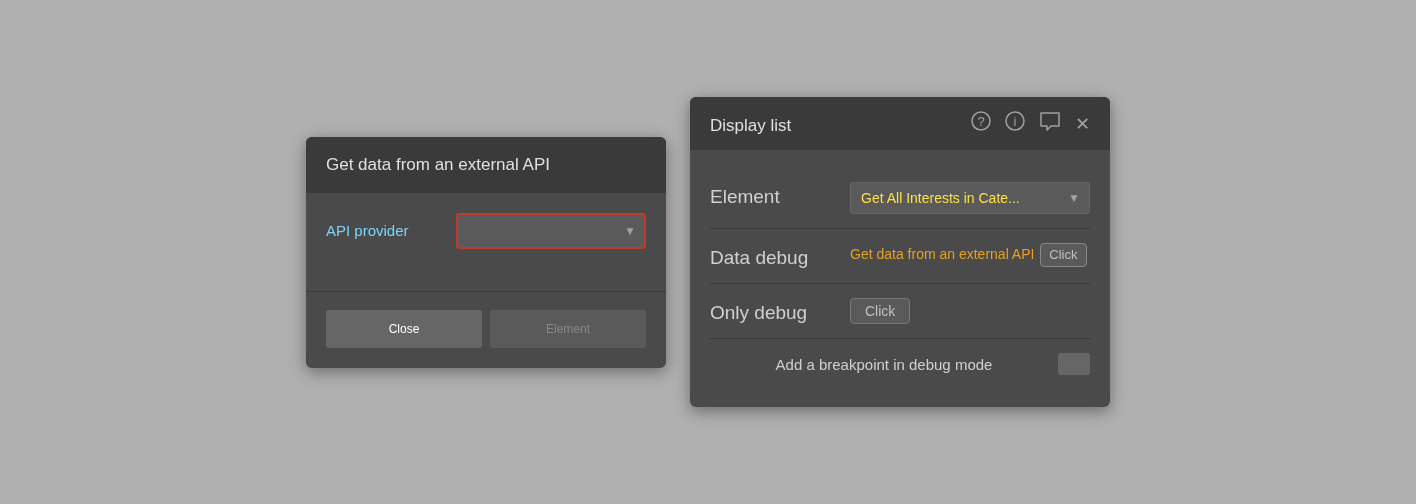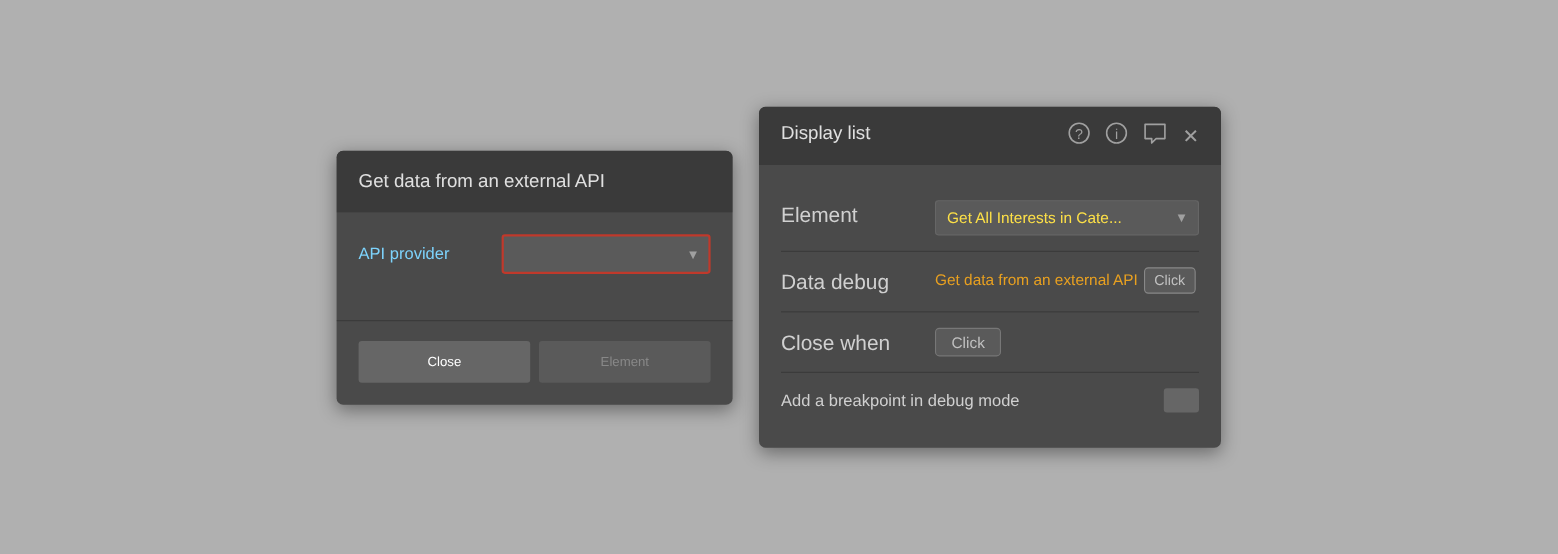--- a/index.html
+++ b/index.html
@@ -119,21 +119,21 @@
       width: 420px;
     }
 
     .panel-right-header {
       background: #3a3a3a;
       padding: 14px 20px;
       color: #e0e0e0;
       font-size: 17px;
       font-weight: 500;
       display: flex;
-      align-items: flex-start;
+      align-items: flex-end;
       justify-content: space-between;
     }
 
     .header-icons {
       display: flex;
       gap: 14px;
       align-items: center;
     }
 
     .header-icon {
@@ -232,20 +232,21 @@
       background: #666;
       border-radius: 3px;
       display: inline-block;
       flex-shrink: 0;
     }
 
     .right-field-row-breakpoint {
       display: flex;
       align-items: center;
       padding: 14px 0;
+      text-align: center;
     }
 
     .breakpoint-label {
       color: #d0d0d0;
       font-size: 15px;
       flex: 1;
     }
   </style>
 </head>
 <body>
@@ -316,21 +317,21 @@
       <div class="right-field-label">Data debug</div>
       <div class="right-field-control">
         <span class="data-source-text">
           <span class="data-source-link">Get data from an external API</span>
           <span class="click-badge">Click</span>
         </span>
       </div>
     </div>
 
     <div class="right-field-row">
-      <div class="right-field-label">Close when</div>
+      <div class="right-field-label">Only debug</div>
       <div class="right-field-control">
         <span class="only-when-click">Click</span>
       </div>
     </div>
 
     <div class="right-field-row-breakpoint">
       <div class="breakpoint-label">Add a breakpoint in debug mode</div>
       <div class="breakpoint-toggle"></div>
     </div>
 

